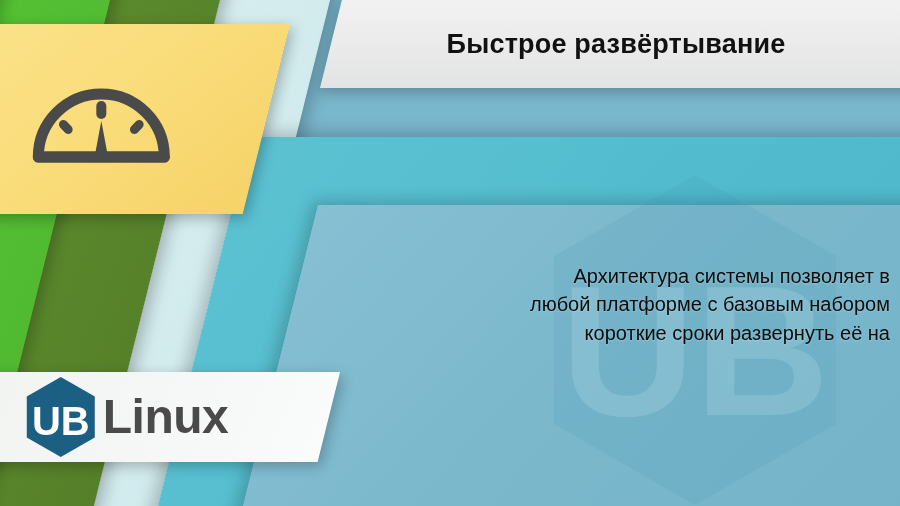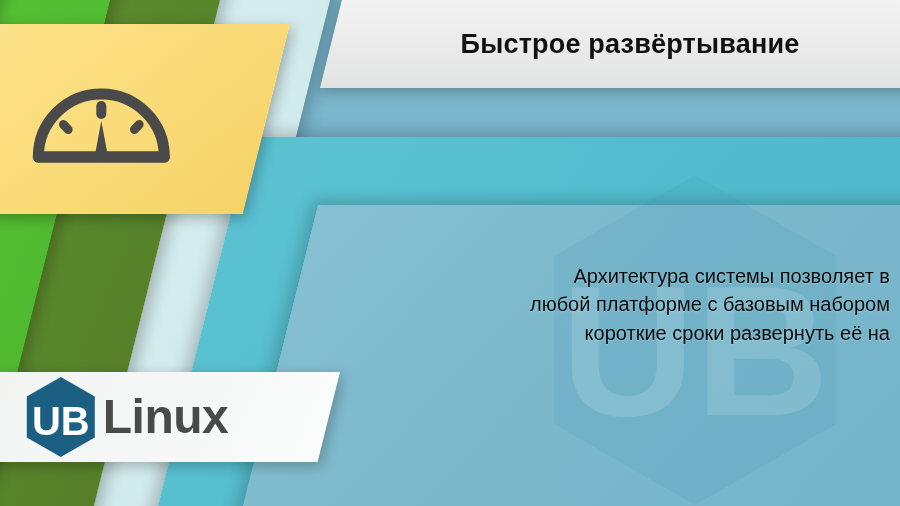--- a/index.html
+++ b/index.html
@@ -128,21 +128,21 @@
     top: 0;
     width: 620px;
     height: 88px;
     background: linear-gradient(180deg, #F2F2F2 0%, #EAEAEA 55%, #E2E3E3 100%);
     transform: skewX(-14deg);
     transform-origin: bottom left;
     box-shadow: 0 4px 14px rgba(0,0,0,0.25);
   }
   .title-bar-text {
     position: absolute;
-    left: 330px;
+    left: 316px;
     top: 0;
     width: 570px;
     height: 88px;
     display: flex;
     align-items: center;
     justify-content: center;
     padding-left: 30px;
   }
   .title-bar-text h1 {
     font-size: 27px;

